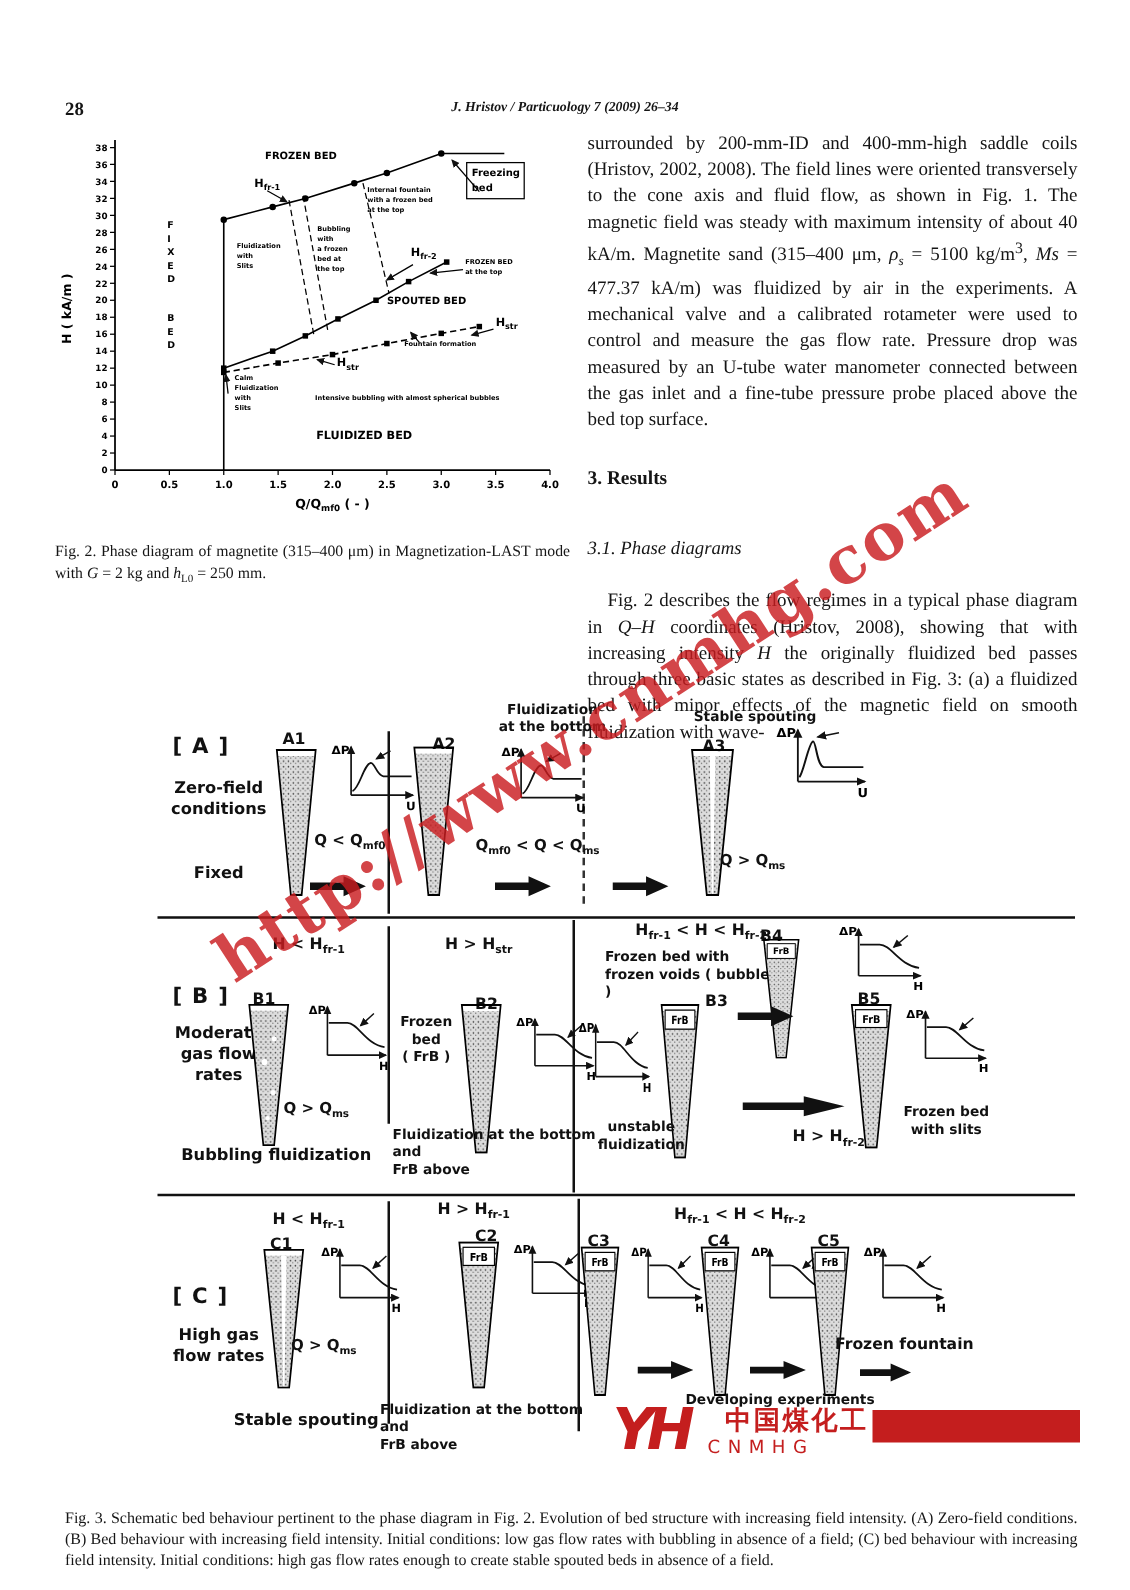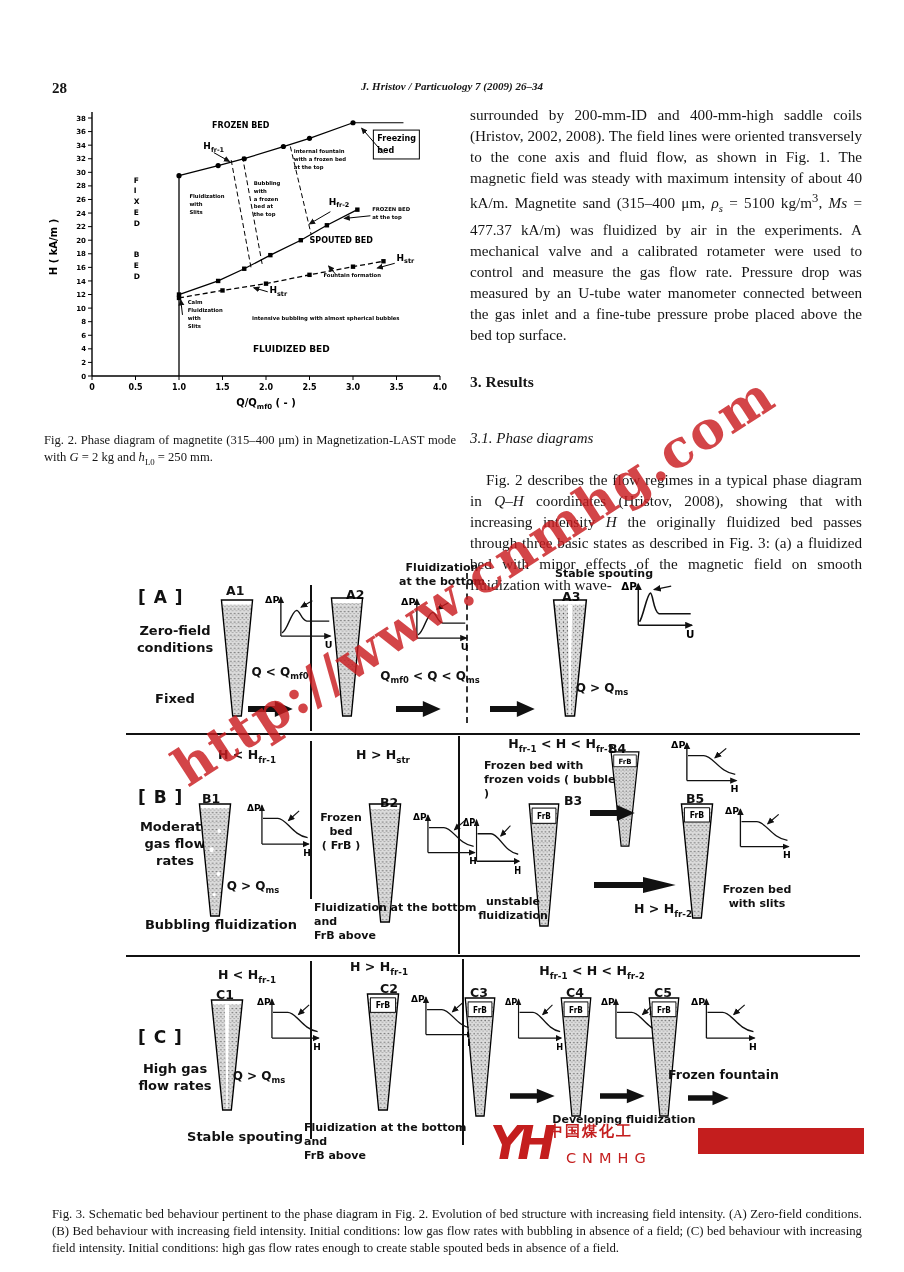--- a/index.html
+++ b/index.html
@@ -25,21 +25,21 @@
   .itml{font-size:12.5px;font-weight:bold}
   .cond{font-size:12px;font-weight:bold;text-align:center}
   .hdrc{font-size:12.5px;font-weight:bold;text-align:center}
   .note{font-size:11px;font-weight:bold;line-height:1.25}
   .note.ctr{text-align:center}
   .big{font-size:12.5px}
   sub{font-size:70%}
   .watermark{position:absolute;left:178px;top:742px;font-family:"DejaVu Serif",serif;font-weight:bold;font-size:52px;letter-spacing:2px;color:rgba(201,28,32,0.82);transform:rotate(-33deg);transform-origin:0 50%;white-space:nowrap;pointer-events:none;z-index:5}
   .logo{position:absolute;left:490px;top:1118px;width:384px;height:62px;z-index:6}
   .logo-mono{position:absolute;left:0;top:2px;font-family:"DejaVu Sans",sans-serif;font-style:italic;font-weight:bold;font-size:46px;line-height:1;color:#c41e1e;letter-spacing:-6px}
-  .logo-cn{position:absolute;left:58px;top:4px;font-size:15px;font-weight:bold;color:#c41e1e;letter-spacing:2px;font-family:Liberation Mono, monospace}
+  .logo-cn{position:absolute;left:90px;top:4px;font-size:21px;font-weight:bold;color:#c41e1e;letter-spacing:2px;font-family:Liberation Mono, monospace}
   .logo-en{position:absolute;left:76px;top:32px;font-size:14.5px;color:#c41e1e;letter-spacing:6px;font-family:"DejaVu Sans",sans-serif}
   .logo-bar{position:absolute;left:208px;top:10px;width:166px;height:26px;background:#c41e1e}
   .fig3-caption{position:absolute;left:52px;top:1206px;width:810px;font-size:12.8px;line-height:1.32;text-align:justify}
 </style>
 </head>
 <body>
 
 <svg width="0" height="0" style="position:absolute" aria-hidden="true">
   <defs>
     <pattern id="stip" width="4.5" height="4.5" patternUnits="userSpaceOnUse">
@@ -455,21 +455,21 @@
     <div class="abs note big" style="left:616px;top:514px;width:130px">Frozen fountain</div>
     <div class="abs" style="left:458px;top:534px;width:46px;height:18px"><svg viewBox="0 0 36 20" preserveAspectRatio="none" width="100%" height="100%">
           <polygon points="0,7 21,7 21,2 35,10 21,18 21,13 0,13" fill="#111"></polygon>
         </svg></div>
     <div class="abs" style="left:548px;top:534px;width:46px;height:18px"><svg viewBox="0 0 36 20" preserveAspectRatio="none" width="100%" height="100%">
           <polygon points="0,7 21,7 21,2 35,10 21,18 21,13 0,13" fill="#111"></polygon>
         </svg></div>
     <div class="abs" style="left:636px;top:536px;width:42px;height:18px"><svg viewBox="0 0 36 20" preserveAspectRatio="none" width="100%" height="100%">
           <polygon points="0,7 21,7 21,2 35,10 21,18 21,13 0,13" fill="#111"></polygon>
         </svg></div>
-    <div class="abs note ctr" style="left:492px;top:560px;width:160px">Developing fluidization</div>
+    <div class="abs note ctr" style="left:492px;top:560px;width:160px">Developing experiments</div>
   </div>
 
   <div class="watermark">http://www.cnmhg.com</div>
 
   <div class="logo">
     <div class="logo-mono">YH</div>
     <div class="logo-cn">中国煤化工</div>
     <div class="logo-en">CNMHG</div>
     <div class="logo-bar"></div>
   </div>

